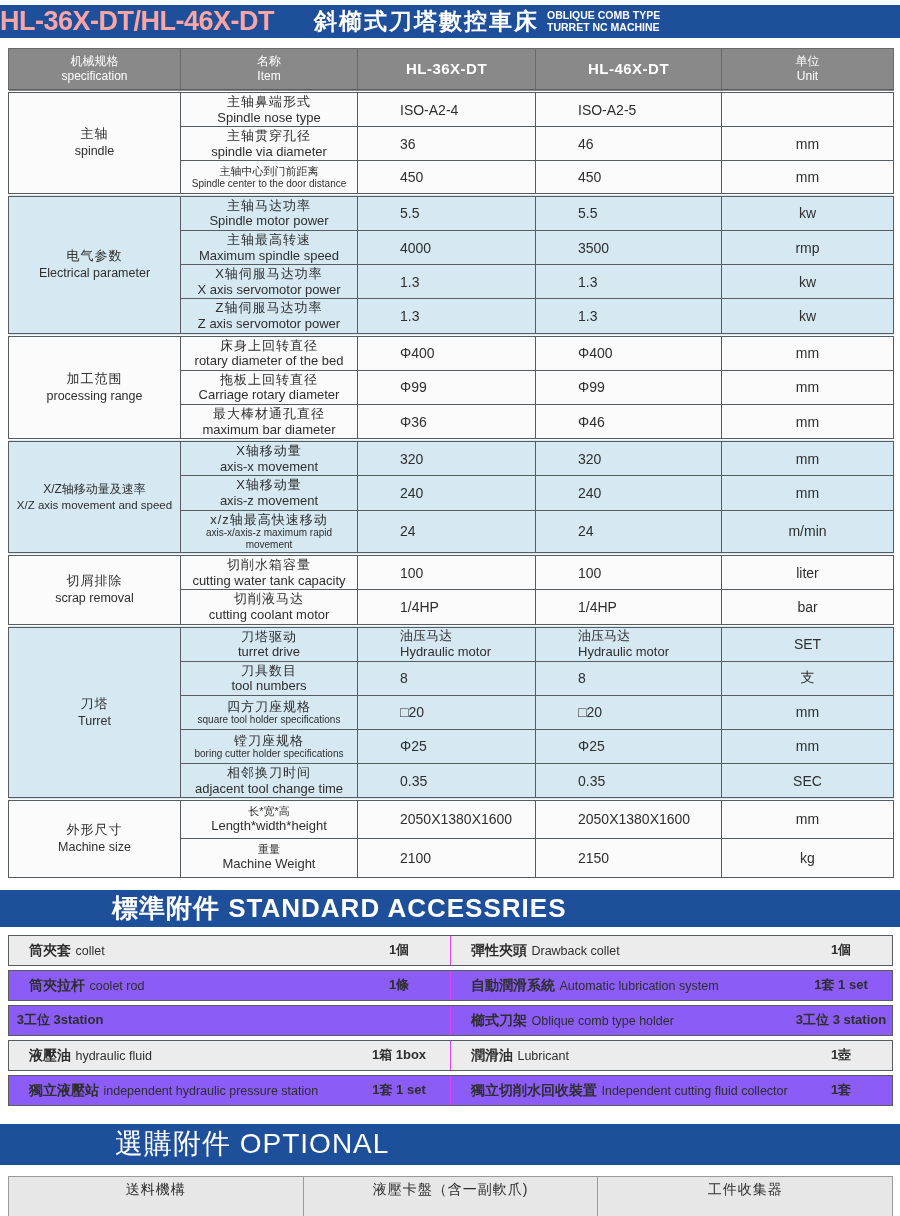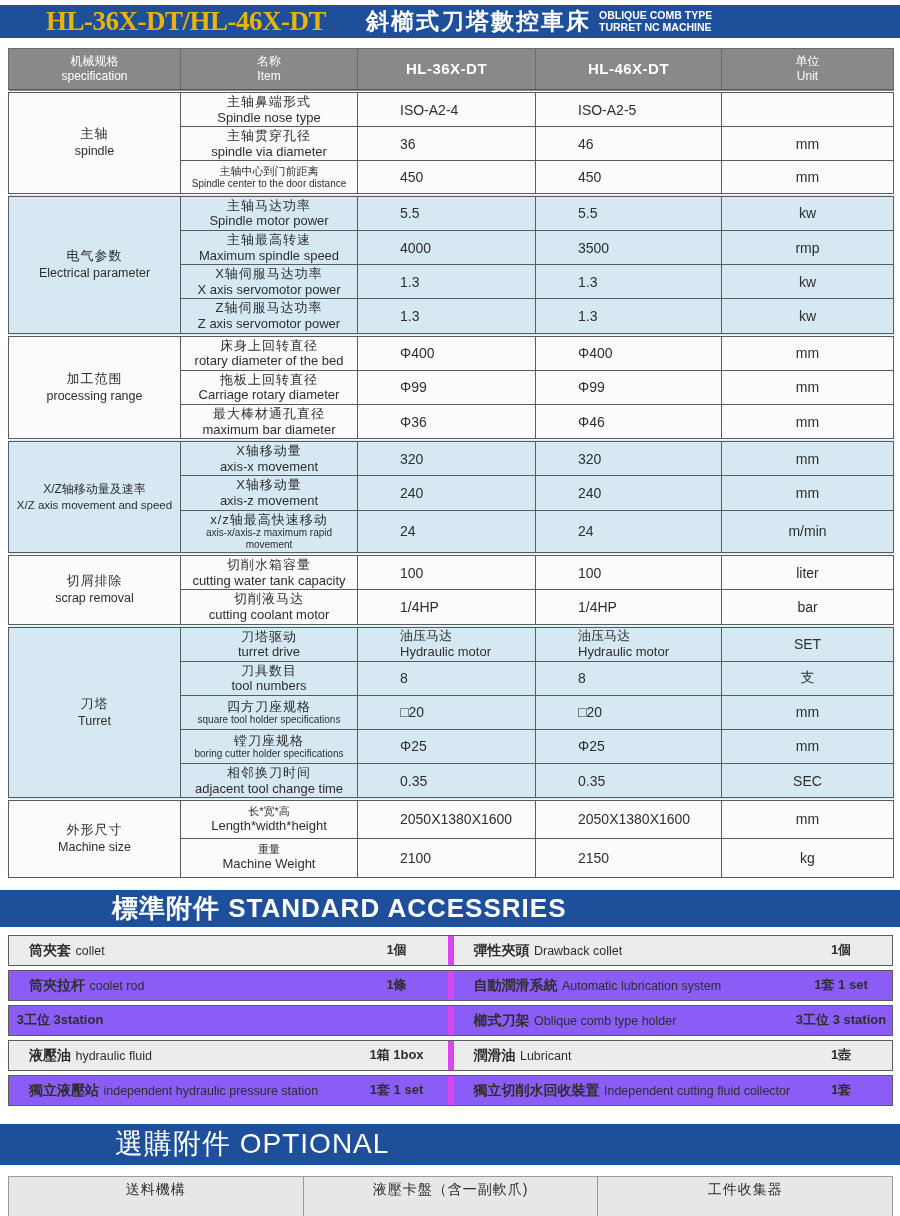--- a/index.html
+++ b/index.html
@@ -3,21 +3,21 @@
 <meta charset="utf-8">
 <style>
   html,body{margin:0;padding:0;}
   body{
     width:900px;height:1216px;overflow:hidden;background:#ffffff;
     font-family:"Liberation Sans", sans-serif;color:#2e2e2e;
     -webkit-font-smoothing:antialiased;
   }
   
   .banner{margin-top:5px;height:33px;background:#1e4f9b;display:flex;align-items:center;}
-  .banner .model{color:#eab308;font-weight:bold;font-size:27px;margin-left:46px;letter-spacing:-0.5px;white-space:nowrap;font-family:Liberation Serif, serif;}
+  .banner .model{color:#fca5a5;font-weight:bold;font-size:27px;letter-spacing:-0.5px;white-space:nowrap;}
   .banner .zh{color:#fff;font-weight:bold;font-size:23px;margin-left:40px;letter-spacing:2px;white-space:nowrap;}
   .banner .en{color:#fff;font-weight:bold;font-size:10.5px;line-height:1.12;margin-left:8px;white-space:nowrap;}
   
   table.spec{border-collapse:collapse;table-layout:fixed;width:885px;margin:10px 7px 0 8px;border:1px solid #575c60;}
   .spec th{background:#898989;color:#ffffff;font-weight:normal;font-size:12px;line-height:1.25;
            border:1px solid #6a6a6a;height:40px;text-align:center;padding:0 2px;}
   .spec th.h-model{font-size:15px;font-weight:bold;letter-spacing:0.5px;}
   .spec td{border:1px solid #575c60;padding:0;}
   .spec tr.group-start td{border-top:4px double #575c60;}
   .row-white td{background:#fbfbfb;}
@@ -36,21 +36,21 @@
   td.val.two{font-size:13px;line-height:1.25;}
   td.unit{font-size:14px;text-align:center;}
   
   .acc-banner{margin-top:12px;height:37px;background:#1e4f9b;display:flex;align-items:center;}
   .acc-banner span{color:#fff;font-weight:bold;font-size:26px;margin-left:112px;letter-spacing:1px;white-space:nowrap;}
   .acc-table{margin:8px 7px 0 8px;}
   .acc-row{display:flex;height:29px;margin-bottom:4px;border:1px solid #575c60;}
   .acc-gray .acc-cell{background:#ececec;}
   .acc-blue .acc-cell{background:#8b5cf6;}
   .acc-cell{flex:1;display:flex;align-items:center;min-width:0;}
-  .acc-cell + .acc-cell{border-left:6px solid #d946ef;}
+  .acc-cell + .acc-cell{border-left:1px solid #d946ef;}
   .acc-name{flex:1;padding-left:20px;white-space:nowrap;overflow:hidden;}
   .acc-zh{font-weight:bold;font-size:14px;}
   .acc-en{font-size:12.5px;}
   .acc-qty{width:102px;text-align:center;font-size:13px;font-weight:bold;white-space:nowrap;}
   
   .opt-banner{margin-top:18px;height:41px;background:#1e4f9b;display:flex;align-items:center;}
   .opt-banner span{color:#fff;font-weight:normal;font-size:28px;margin-left:115px;letter-spacing:1px;white-space:nowrap;}
   .opt-table{margin:11px 7px 0 8px;display:flex;border:1px solid #9a9a9a;background:#e7e7e7;height:40px;}
   .opt-cell{flex:1;text-align:center;padding-top:3px;line-height:1.3;}
   .opt-cell + .opt-cell{border-left:1px solid #9a9a9a;}

